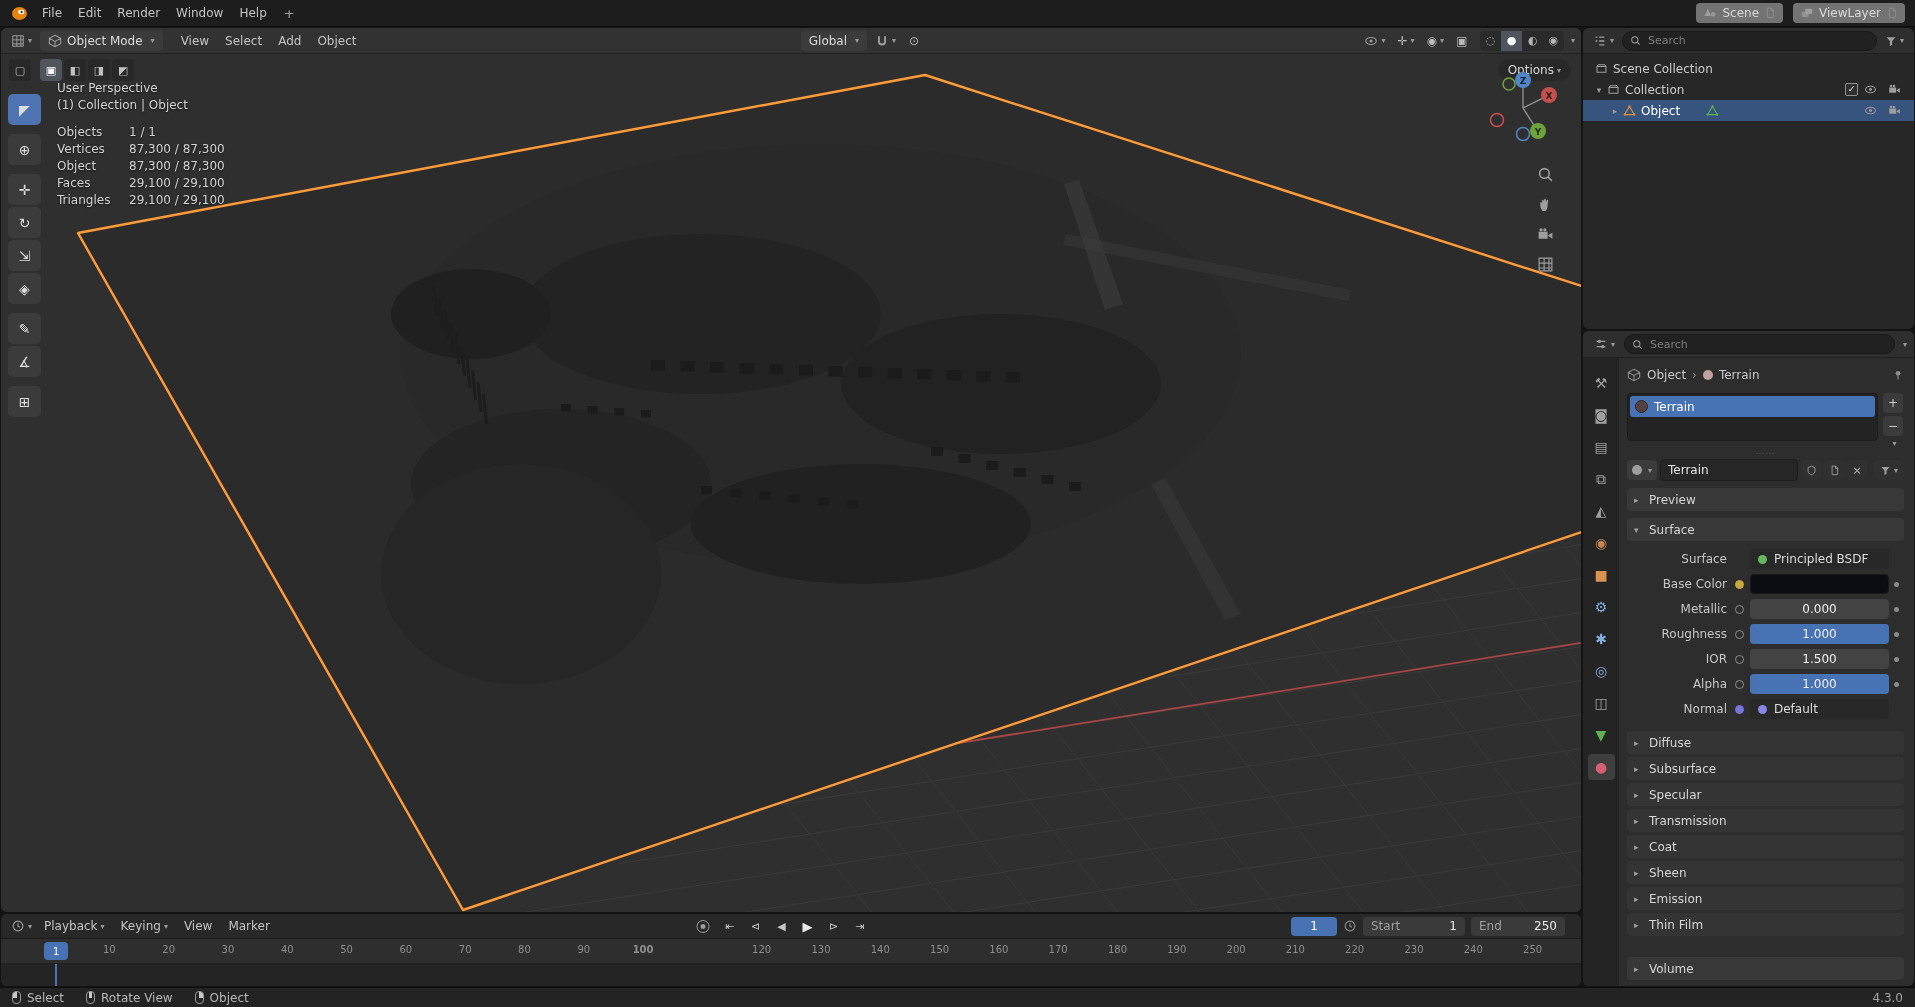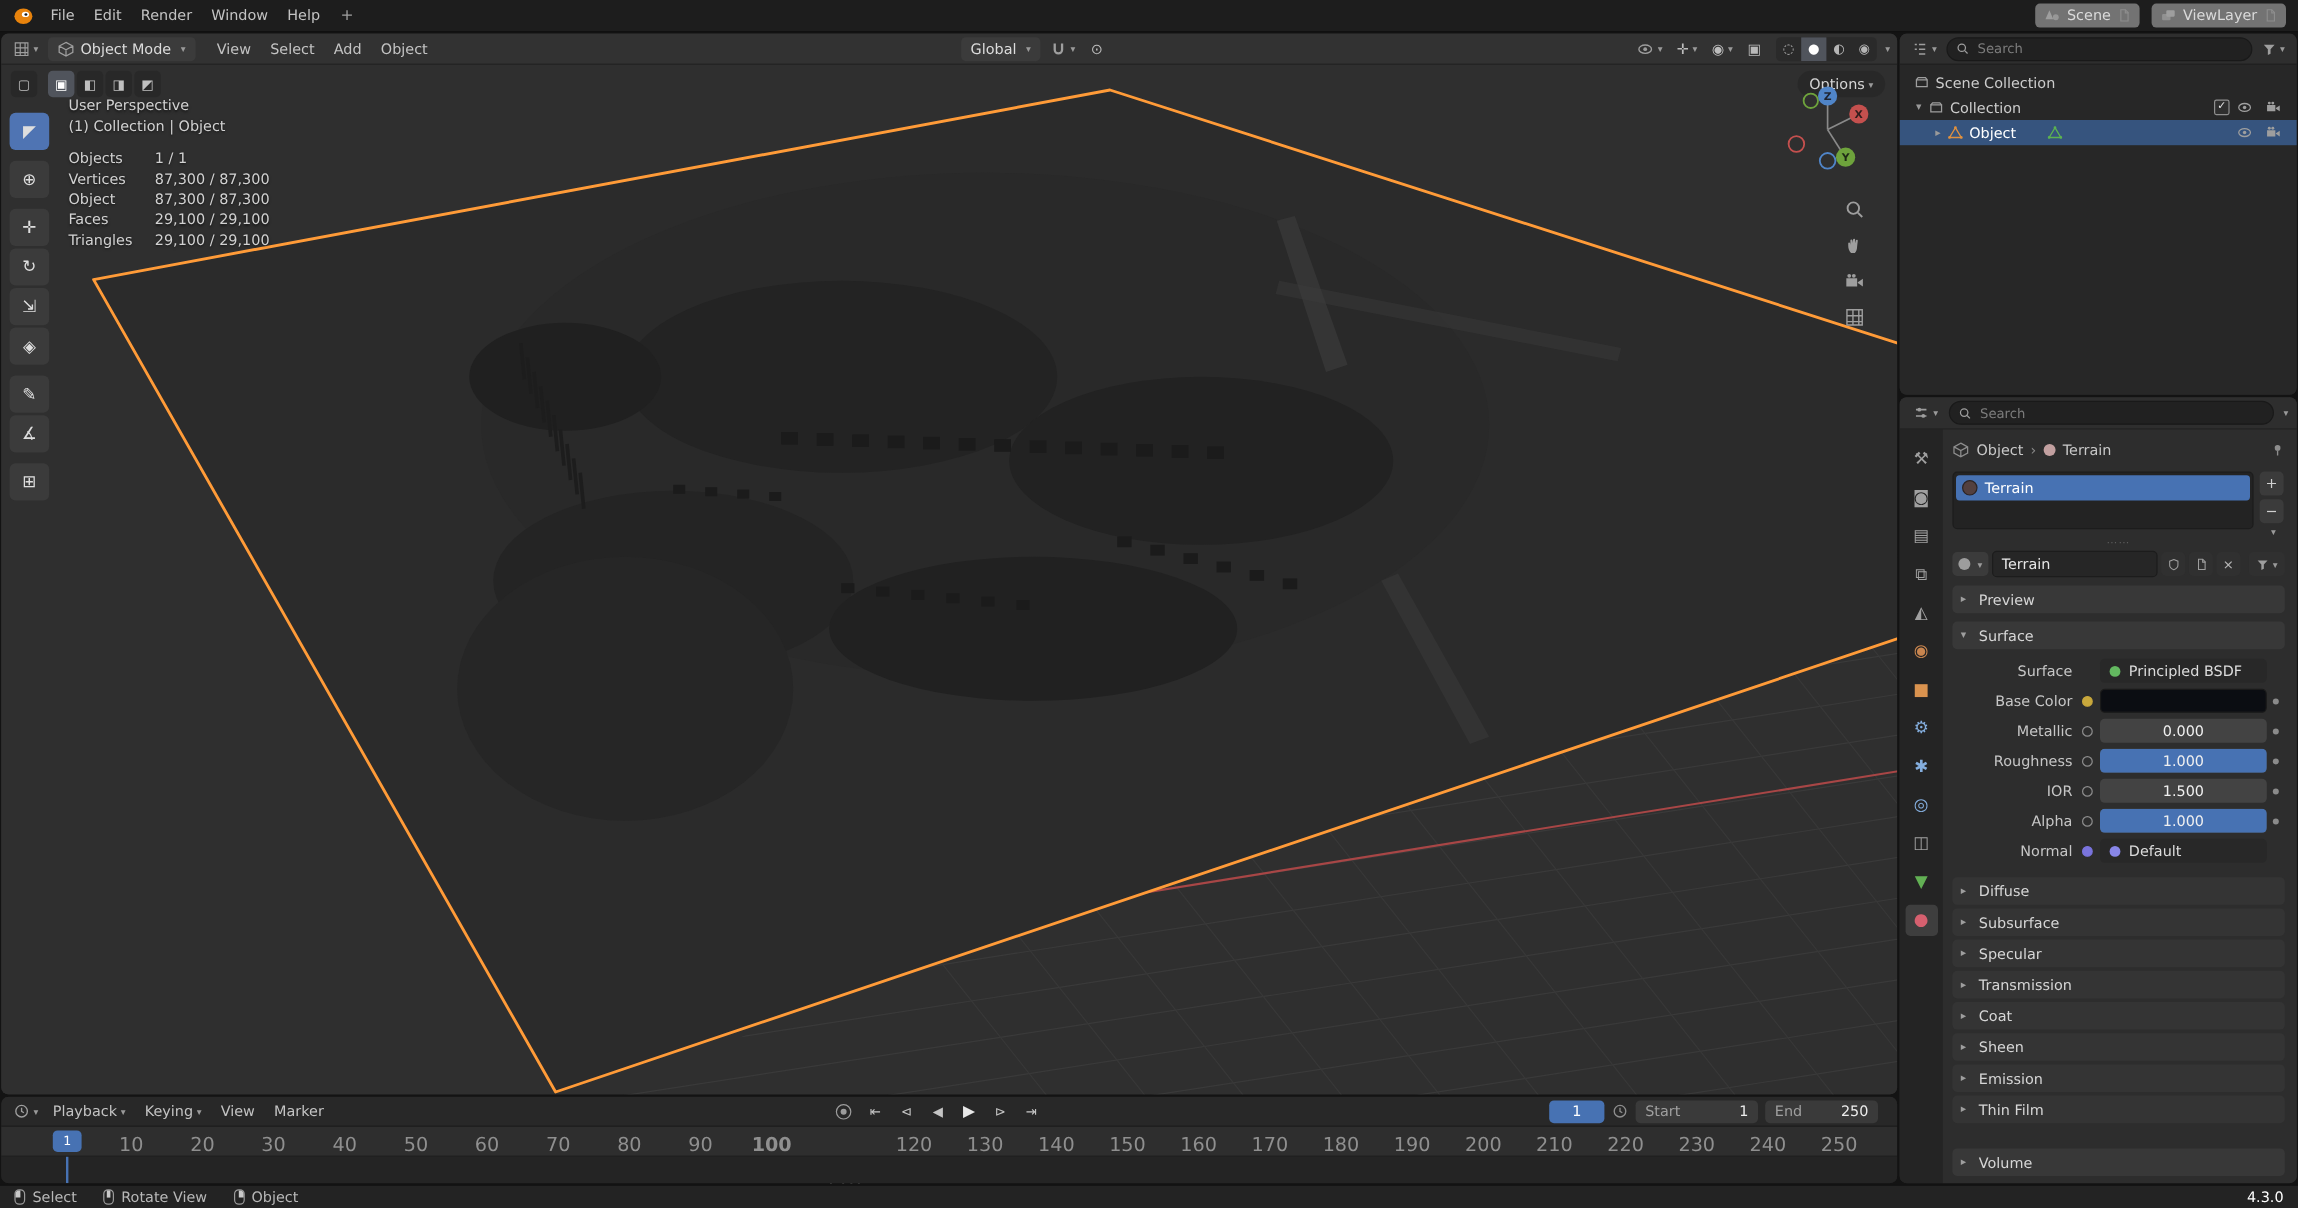--- a/index.html
+++ b/index.html
@@ -73,21 +73,21 @@
   #playback{display:flex;align-items:center;gap:2px;}
   .pb-btn{min-width:20px;height:19px;display:flex;align-items:center;justify-content:center;border-radius:3px;padding:0 2px;}
   .pb-glyph{color:#c4c4c4;font-size:11px;}
   .pb-btn.play .pb-glyph{font-size:13px;color:#e8e8e8;}
   .tl-right{margin-left:auto;display:flex;align-items:center;gap:6px;padding-right:10px;}
   .frame-field{width:46px;height:19px;background:#4772b3;border-radius:4px;color:#fff;display:flex;align-items:center;justify-content:center;}
   .range-field{display:flex;justify-content:space-between;align-items:center;width:86px;height:19px;background:#3a3a3a;border-radius:4px;padding:0 8px;}
   .rf-label{color:#9f9f9f;}
   .rf-value{color:#ececec;}
   .tl-ruler{height:25px;background:#2e2e2e;position:relative;border-bottom:1px solid #1e1e1e;box-sizing:border-box;}
-  .tick{position:absolute;top:5px;transform:translateX(-50%);color:#8f8f8f;font-size:16px;}
+  .tick{position:absolute;top:5px;transform:translateX(-50%);color:#8f8f8f;font-size:10px;}
   #playhead{position:absolute;top:3px;transform:translateX(-50%);width:24px;height:18px;background:#4772b3;border-radius:4px;color:#fff;display:flex;align-items:center;justify-content:center;font-size:10.5px;z-index:2;}
   .tl-tracks{position:relative;height:22px;background:#242424;}
   #playheadLine{position:absolute;top:0;bottom:0;width:2px;background:#4772b3;transform:translateX(-1px);}
 
   
   .ol-header{height:26px;background:#2e2e2e;display:flex;align-items:center;padding:0 6px;gap:4px;border-bottom:1px solid #1f1f1f;box-sizing:border-box;}
   .search-box{flex:1;display:flex;align-items:center;gap:5px;background:#212121;border:1px solid #191919;border-radius:10px;height:18px;padding:0 7px;}
   .search-box input{flex:1;background:transparent;color:#cfcfcf;font-size:11px;width:40px;}
   .search-box input::placeholder{color:#7c7c7c;}
   .ol-body{flex:1;padding-top:4px;background:#272727;}
@@ -151,21 +151,21 @@
   #volumePanel{margin-top:auto;margin-bottom:2px;}
 
   
   .sb-hints{display:flex;align-items:center;gap:22px;}
   .sb-item{display:flex;align-items:center;gap:6px;color:#b8b8b8;}
   .mouse{width:9px;height:13px;border:1px solid #9a9a9a;border-radius:4px;position:relative;flex:none;box-sizing:border-box;}
   .mouse::before{content:"";position:absolute;background:#c9c9c9;top:0;height:55%;}
   .mouse.left::before{left:0;width:50%;border-radius:3px 0 0 0;}
   .mouse.middle::before{left:30%;width:40%;}
   .mouse.right::before{right:0;width:50%;border-radius:0 3px 0 0;}
-  .version{margin-left:auto;color:#ffffff;}
+  .version{margin-left:auto;color:#a3a3a3;}
 </style>
 </head>
 <body>
 
 <svg width="0" height="0" style="position:absolute" aria-hidden="true">
   <defs>
     <symbol id="i-magnifier" viewBox="0 0 16 16">
         <circle cx="7" cy="7" r="4.5" fill="none" stroke="currentColor" stroke-width="1.5"></circle>
         <line x1="10.5" y1="10.5" x2="14" y2="14" stroke="currentColor" stroke-width="1.5"></line>
       </symbol>

